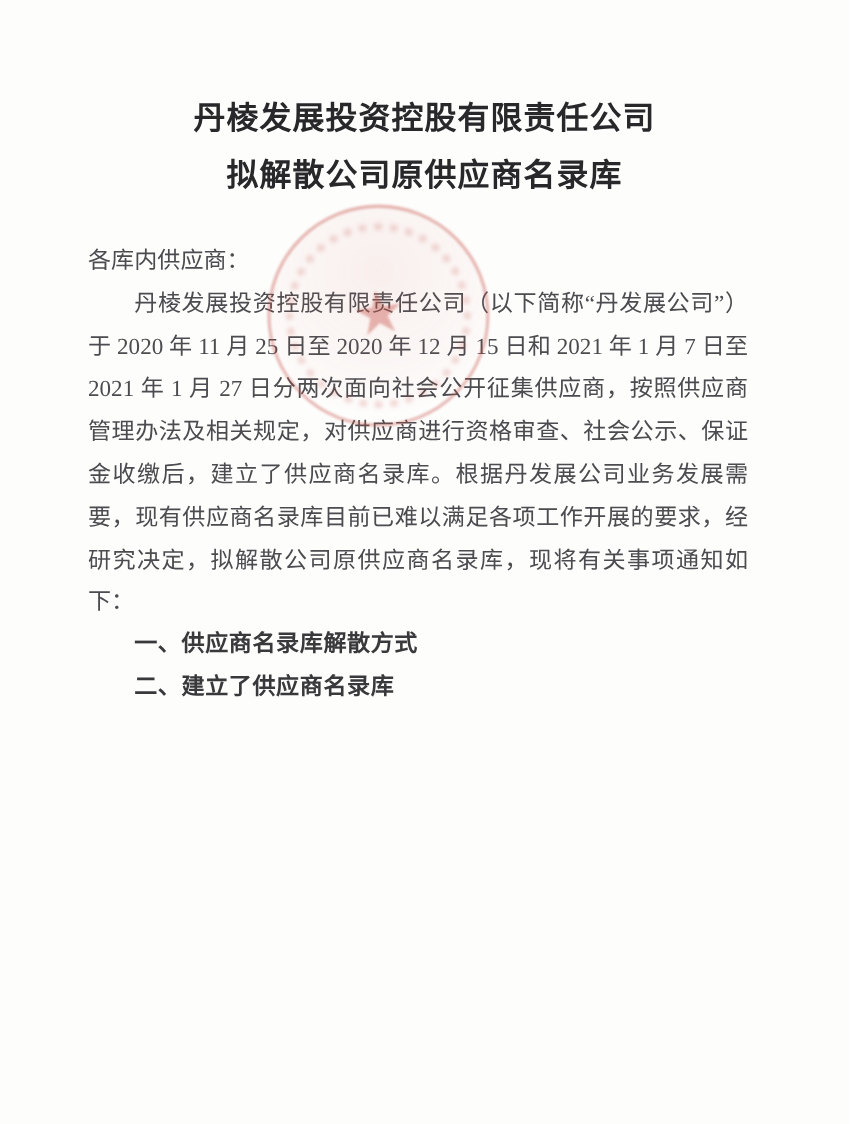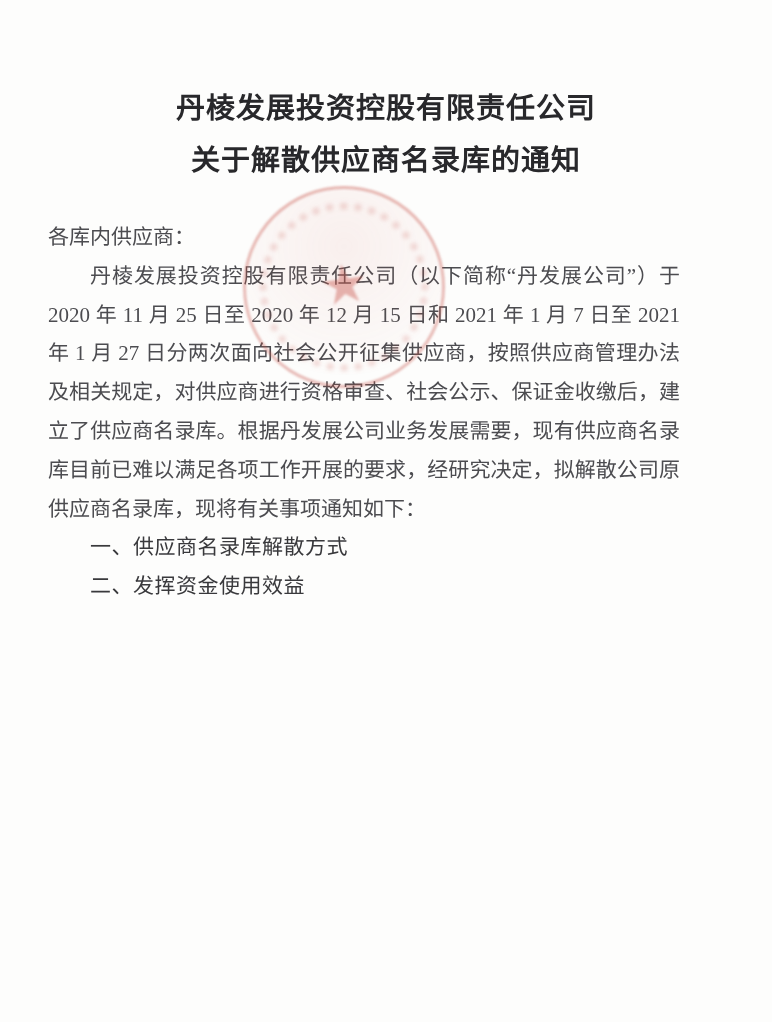--- a/index.html
+++ b/index.html
@@ -21,33 +21,33 @@
     text-align: center;
     font-family: "Liberation Serif", serif;
     font-weight: 700;
     font-size: 29px;
     line-height: 52px;
     letter-spacing: 1px;
     color: #28282b;
   }
   
   .content {
-    margin: 32px 92px 0 48px;
+    margin: 32px 92px 0 80px;
     font-size: 21px;
     line-height: 38.8px;
     color: #4c4c50;
     text-align: justify;
   }
   .content > div { margin: 0; }
   .salutation { text-indent: 0; }
   .para { text-indent: 2em; }
   .heading {
     text-indent: 2em;
     font-family: "Liberation Sans", sans-serif;
-    font-weight: 400;
+    font-weight: 700;
     color: #39393c;
     letter-spacing: 0.5px;
   }
   
   .stamp {
     position: absolute;
     left: 243px;
     top: 186px;
     width: 202px;
     height: 202px;
@@ -93,23 +93,23 @@
 
   <div class="stamp">
     <div class="stamp-smudge"></div>
     <div class="stamp-ring-outer"></div>
     <div class="stamp-ring-text"></div>
     <span class="stamp-star">★</span>
   </div>
 
   <div class="doc-title">
     <div>丹棱发展投资控股有限责任公司</div>
-    <div>关于解散供应商名录库的通知</div>
+    <div>拟解散公司原供应商名录库</div>
   </div>
 
   <div class="content">
     <div class="salutation">各库内供应商：</div>
     <div class="para">丹棱发展投资控股有限责任公司（以下简称“丹发展公司”）于 2020 年 11 月 25 日至 2020 年 12 月 15 日和 2021 年 1 月 7 日至 2021 年 1 月 27 日分两次面向社会公开征集供应商，按照供应商管理办法及相关规定，对供应商进行资格审查、社会公示、保证金收缴后，建立了供应商名录库。根据丹发展公司业务发展需要，现有供应商名录库目前已难以满足各项工作开展的要求，经研究决定，拟解散公司原供应商名录库，现将有关事项通知如下：</div>
     <div class="heading">一、供应商名录库解散方式</div>
-    <div class="heading">二、发挥资金使用效益</div>
+    <div class="heading">二、建立了供应商名录库</div>
   </div>
 
 </div>
 
 </body></html>

